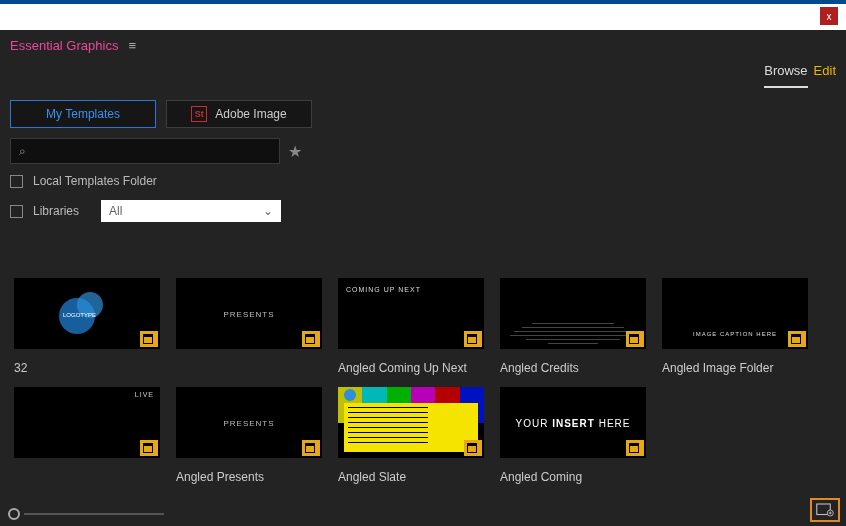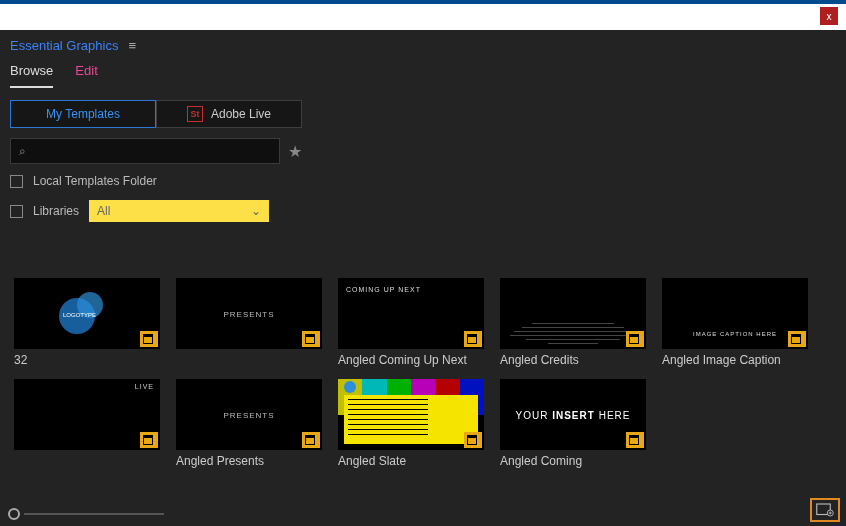--- a/index.html
+++ b/index.html
@@ -28,34 +28,35 @@
 .panel {
   background: #232323;
   height: calc(100% - 30px);
   position: relative;
 }
 .panel-header {
   display: flex; align-items: center;
   padding: 8px 10px 6px;
   gap: 10px;
 }
-.panel-title { font-size: 13px; color: #3b82f6; }
+.panel-title { font-size: 13px; color: #ec4899; }
 .menu-icon { color: #aaa; font-size: 13px; }
 .tabs {
-  display: flex; gap: 22px;
+  display: flex; gap: 6px;
   padding: 4px 10px 0;
+  justify-content: flex-end;
 }
 .tab {
-  color: #ec4899; font-size: 13px;
+  color: #eab308; font-size: 13px;
   padding-bottom: 8px;
   cursor: pointer;
 }
 .tab.active { color: #ddd; border-bottom: 2px solid #ddd; }
 .source-buttons {
-  display: flex; 
+  display: flex; gap: 10px;
   padding: 12px 10px 10px;
 }
 .src-btn {
   flex: 0 0 146px; height: 28px;
   background: #161616;
   border: 1px solid #3e3e3e;
   display: flex; align-items: center; justify-content: center;
   gap: 8px; color: #ccc; font-size: 12px;
   cursor: pointer;
 }
@@ -87,25 +88,25 @@
   display: flex; align-items: center;
   gap: 10px; margin-bottom: 12px;
   font-size: 12px; color: #bbb;
 }
 .checkbox {
   width: 13px; height: 13px;
   border: 1px solid #888;
 }
 .select {
   width: 180px; height: 22px;
-  background: #fde047;
+  background: #ffffff;
   border: none;
   color: #666; font-size: 12px;
   padding: 0 8px;
-  display: flex; align-items: center; justify-content: space-between;
+  display: flex; align-items: center; justify-content: space-between; margin-left: 12px;
 }
 .grid-wrap {
   position: absolute;
   left: 0; right: 0; top: 248px; bottom: 24px;
   overflow-y: auto;
   padding: 0 14px;
 }
 .grid-wrap::-webkit-scrollbar { width: 10px; }
 .grid-wrap::-webkit-scrollbar-track { background: #232323; }
 .grid-wrap::-webkit-scrollbar-thumb { background: #4a4a4a; border-radius: 5px; }
@@ -127,21 +128,21 @@
   background: #e6a817;
 }
 .mogrt-badge::after {
   content: ""; position: absolute;
   left: 3px; top: 3px;
   width: 8px; height: 6px;
   border: 1px solid #000; border-top: 3px solid #000;
 }
 .item-label {
   font-size: 12px; color: #ccc;
-  padding-top: 4px;
+  padding-top: 12px;
   white-space: nowrap; overflow: hidden; text-overflow: ellipsis;
 }
 
 .th-text {
   position: absolute; left: 0; right: 0;
   color: #bbb; text-align: center;
   font-size: 8px; letter-spacing: 1px;
 }
 .th-center { top: 50%; transform: translateY(-50%); }
 .th-tl { top: 8px; left: 8px; right: auto; text-align: left; font-size: 7px; color: #ddd; }
@@ -199,21 +200,21 @@
 
   <div class="tabs">
     <div class="tab active">Browse</div>
     <div class="tab">Edit</div>
   </div>
 
   <div class="source-buttons">
     <div class="src-btn active">My Templates</div>
     <div class="src-btn">
       <span class="stock-badge">St</span>
-      <span>Adobe Live</span>
+      <span>Adobe Image</span>
     </div>
   </div>
 
   <div class="search-row">
     <div class="search-box">
       <span>⌕</span>
       <input type="text" placeholder="" style="">
     </div>
     <span class="star">★</span>
   </div>
@@ -276,21 +277,21 @@
           <div class="mogrt-badge"></div>
         </div>
         <div class="item-label">Angled Credits</div>
       </div>
 
       <div class="item">
         <div class="thumb">
           <div class="th-text" style="bottom:12px;font-size:6px;color:#ddd;">IMAGE CAPTION HERE</div>
           <div class="mogrt-badge"></div>
         </div>
-        <div class="item-label">Angled Image Caption</div>
+        <div class="item-label">Angled Image Folder</div>
       </div>
 
       <div class="item">
         <div class="thumb">
           <div class="th-text th-tr">LIVE</div>
           <div class="mogrt-badge"></div>
         </div>
       </div>
 
 

